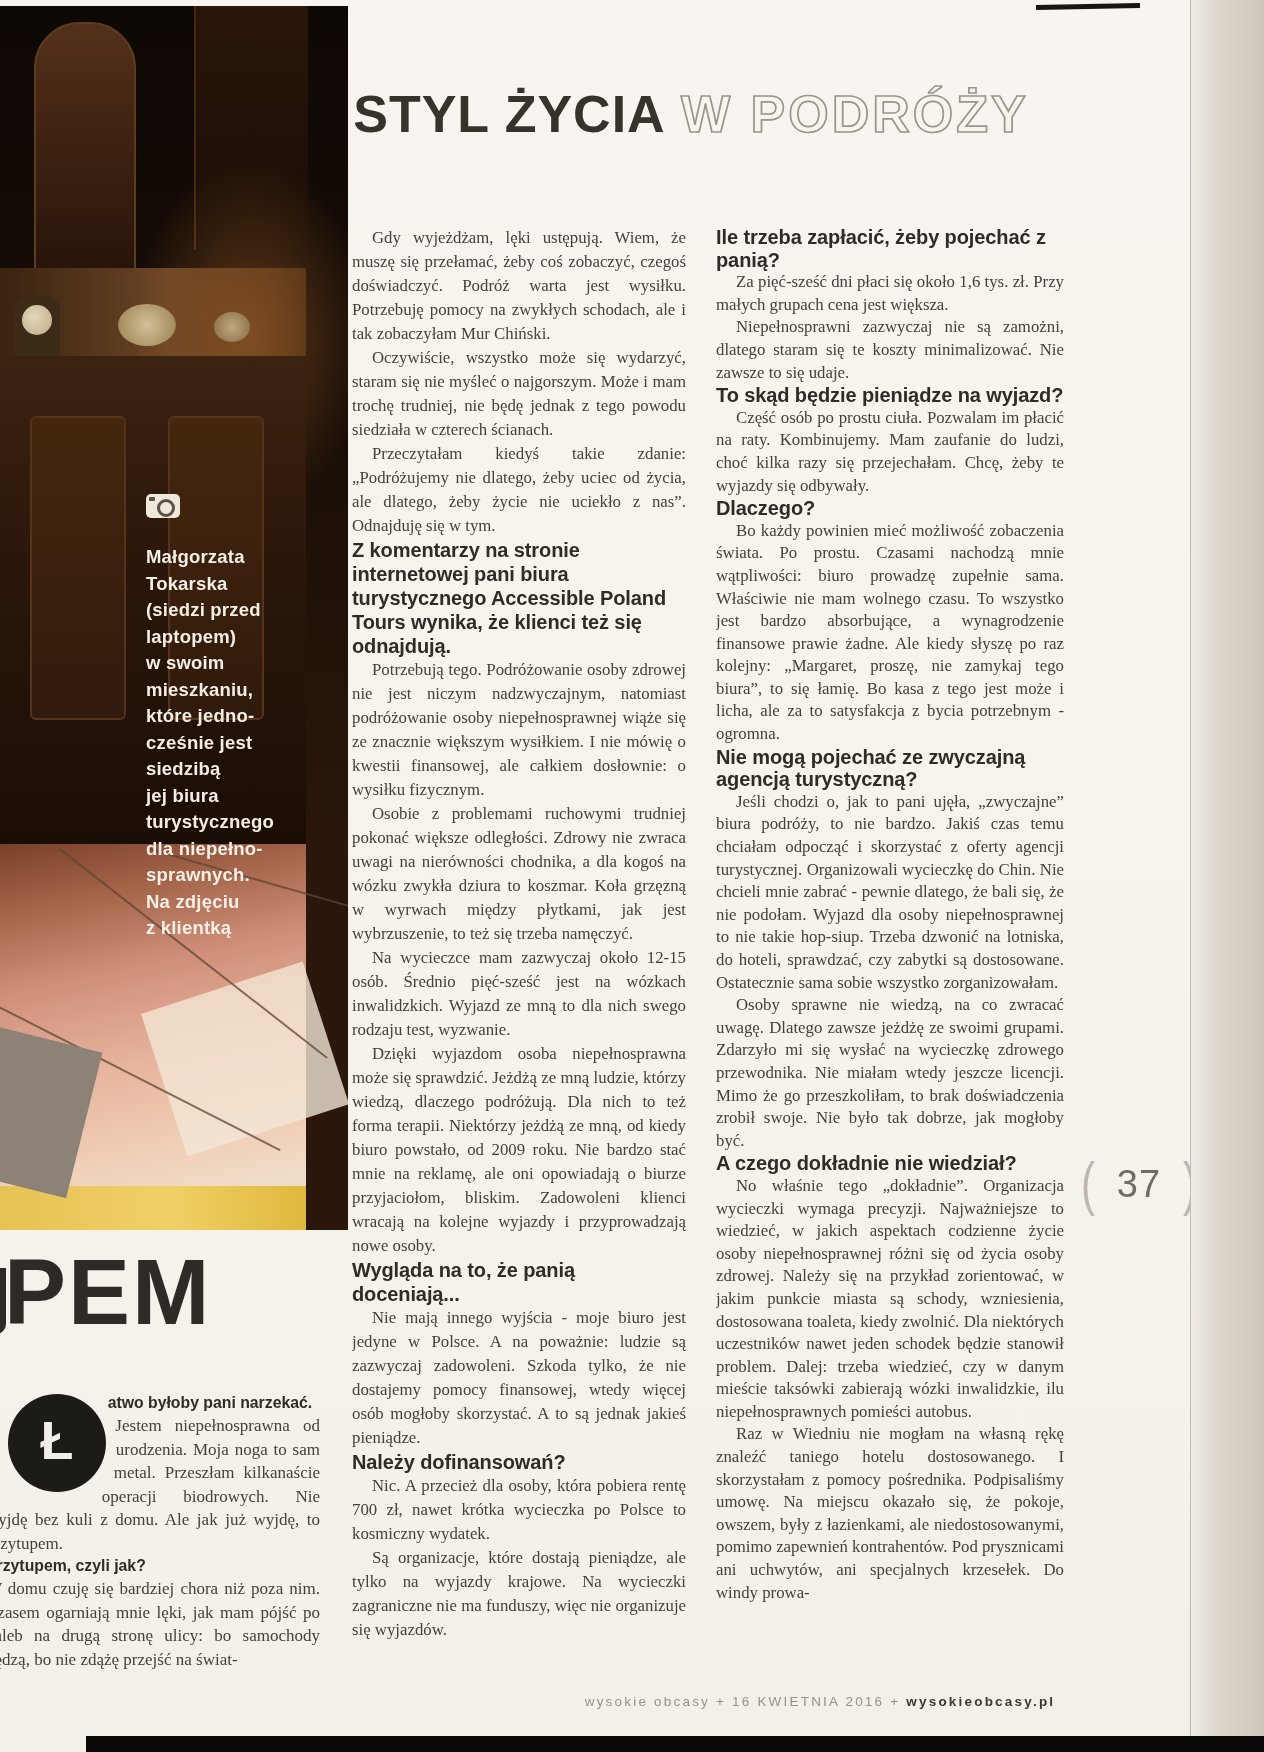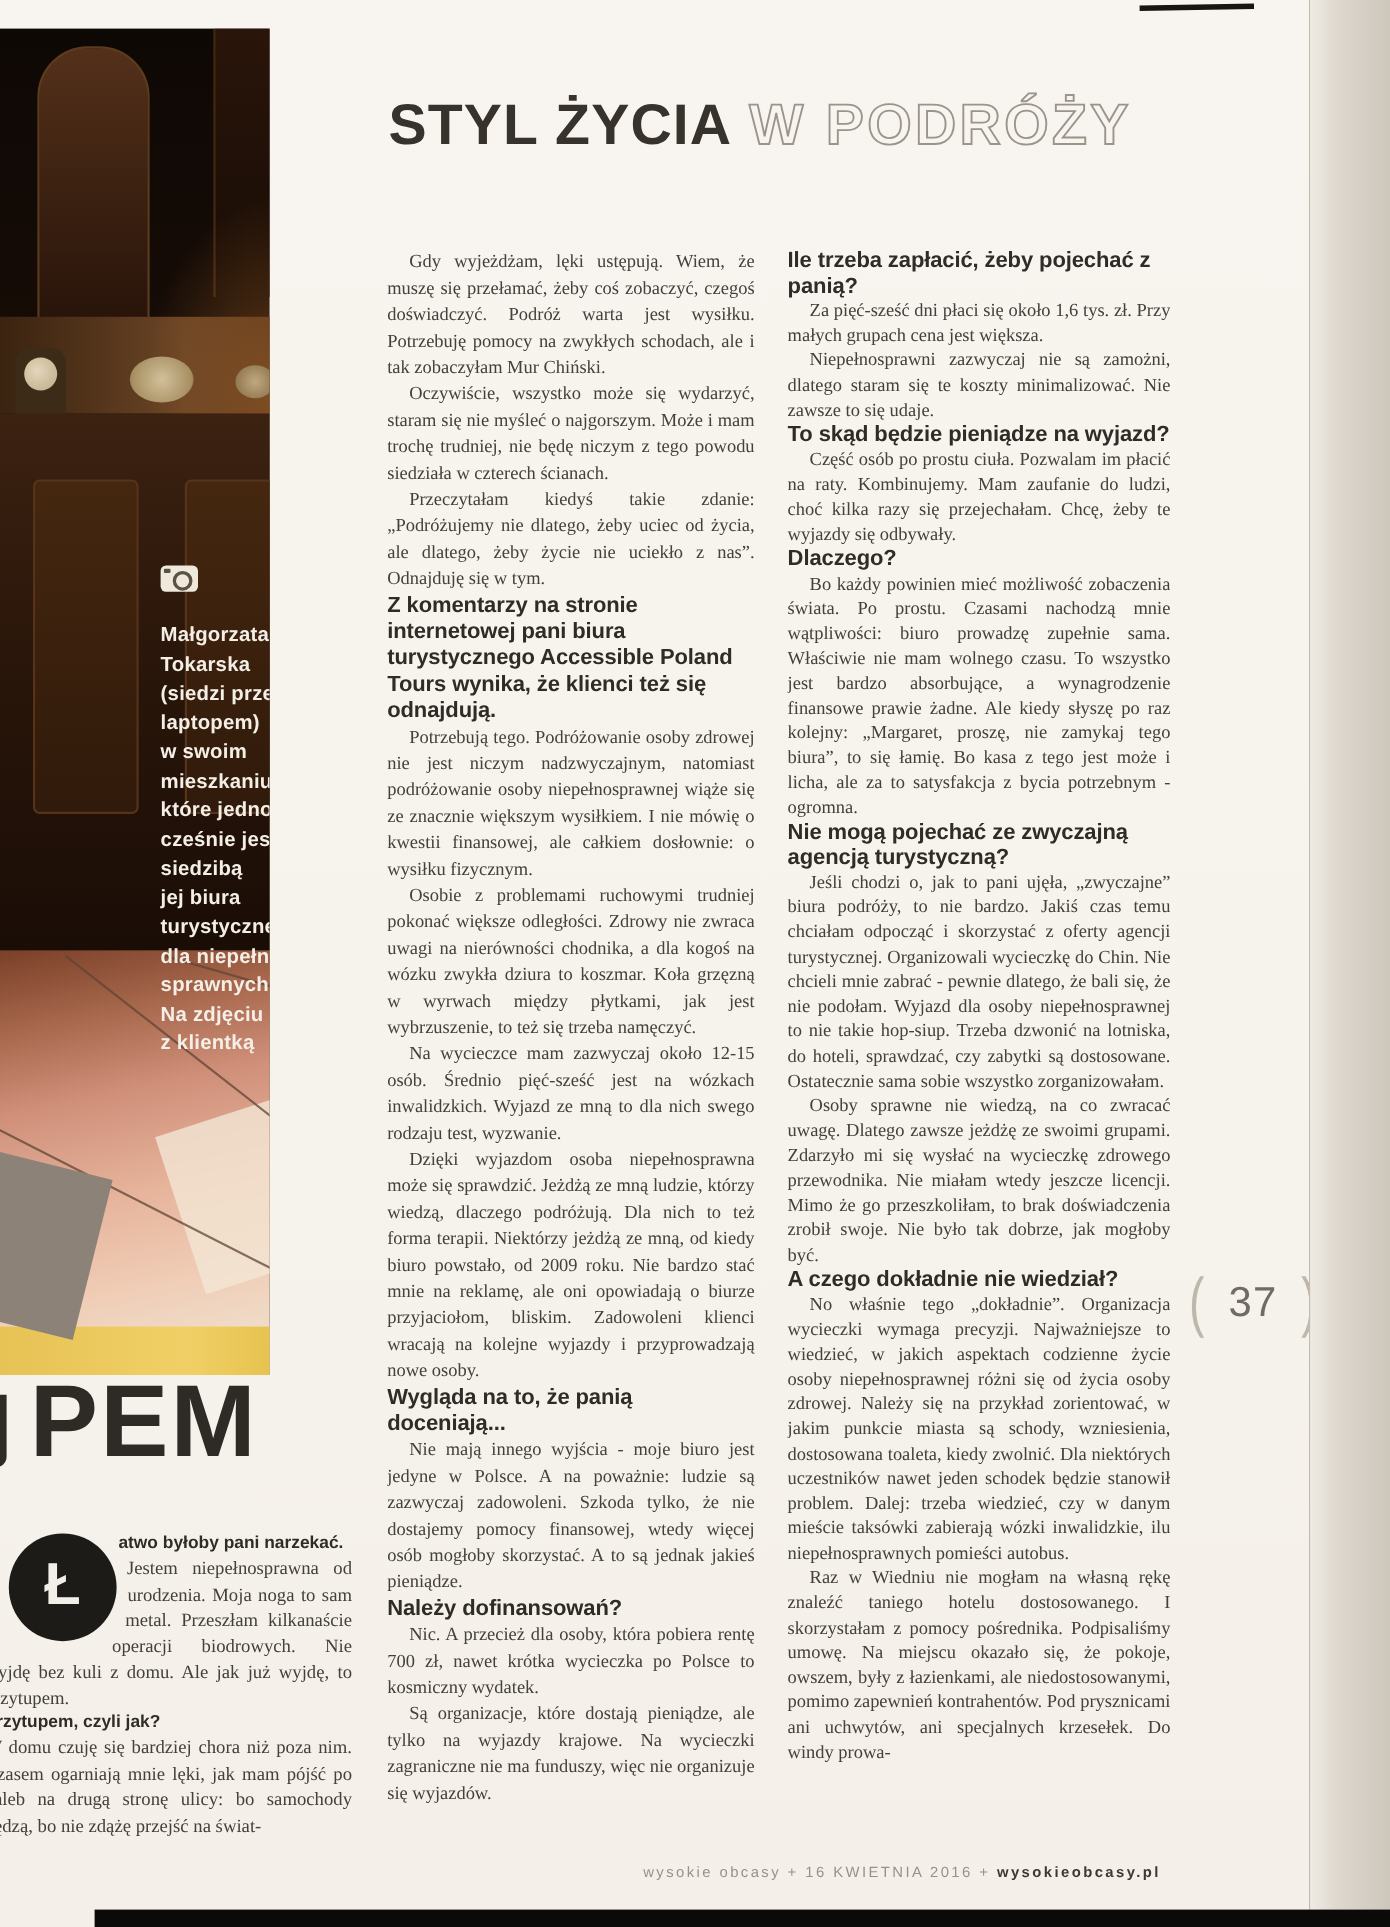--- a/index.html
+++ b/index.html
@@ -2,22 +2,22 @@
 <html lang="pl"><head>
 <meta charset="utf-8">
 <style>
   html,body{margin:0;padding:0;}
   body{width:1264px;height:1752px;overflow:hidden;background:#f7f4ee;
        font-family:"Liberation Serif", serif;}
   .page{position:absolute;inset:0;width:1264px;height:1752px;overflow:hidden;
         background:linear-gradient(180deg,#f8f5f0 0%,#f6f3ec 60%,#f4f0e9 100%);}
 
   
-  .photo{position:absolute;left:0;top:6px;width:245px;height:1224px;overflow:hidden;
-         background:linear-gradient(180deg,#0e0805 0%,#1c0f07 40%,#2a160a 68%);margin-top:20px;}
+  .photo{position:absolute;left:0;top:6px;width:348px;height:1224px;overflow:hidden;
+         background:linear-gradient(180deg,#0e0805 0%,#1c0f07 40%,#2a160a 68%);}
   .ph-door-left{position:absolute;left:34px;top:16px;width:98px;height:256px;
         background:linear-gradient(180deg,#54301a 0%,#3a2010 55%,#27130a 100%);
         border:2px solid #5d3b1e;border-radius:46px 46px 4px 4px;}
   .ph-door-right{position:absolute;left:194px;top:0;width:112px;height:244px;
         background:linear-gradient(180deg,#2a150a,#170c05);border-left:2px solid #44280f;}
   .ph-shelf{position:absolute;left:0;top:262px;width:306px;height:88px;
         background:linear-gradient(90deg,#3a2310 0%,#6b4526 55%,#4a2c14 100%);}
   .ph-clock{position:absolute;left:14px;top:290px;width:46px;height:66px;
         background:#3c2b16;border-radius:14px 14px 3px 3px;}
   .ph-clock-face{position:absolute;left:8px;top:9px;width:30px;height:30px;border-radius:50%;
@@ -68,21 +68,21 @@
   .col1{left:352px;width:334px;font-size:16.8px;line-height:24px;}
   .col2{left:716px;width:348px;font-size:16.8px;line-height:22.6px;}
   .col p{margin:0;}
   .col p.body{text-indent:20px;}
   .col p.flush{text-indent:0;}
   .col p.question{font-family:"Liberation Sans", sans-serif;font-weight:700;
        font-size:20px;color:#2f2b27;text-indent:0;text-align:left;letter-spacing:-.1px;}
 
   
   .pem{position:absolute;left:4px;top:1246px;font-family:"Liberation Sans", sans-serif;
-       font-weight:800;font-size:93px;line-height:1;color:#2e2a26;letter-spacing:2px;margin-left:23px;}
+       font-weight:800;font-size:93px;line-height:1;color:#2e2a26;letter-spacing:2px;}
   .pem-sliver{position:absolute;left:-8px;top:1268px;width:14px;height:66px;background:#2e2a26;
        border-radius:0 0 10px 0;}
 
   
   .lead{position:absolute;left:-14px;top:1392px;width:334px;color:#44403b;
         font-size:17px;line-height:23.5px;text-align:justify;}
   .dropcap-circle{float:left;width:98px;height:98px;border-radius:50%;background:#1d1b18;
         margin:2px 14px 6px 22px;shape-outside:circle(52%);display:flex;
         align-items:center;justify-content:center;}
   .dropcap-circle span{font-family:"Liberation Sans", sans-serif;font-weight:800;
@@ -158,21 +158,21 @@
           <div>Na zdjęciu</div>
           <div>z klientką</div>
         </div>
     </div>
   </div>
 
   <h1 class="headline"><span>STYL ŻYCIA</span>&nbsp;<span class="hollow">W PODRÓŻY</span></h1>
 
   <div class="col col1">
       <p class="body">Gdy wyjeżdżam, lęki ustępują. Wiem, że muszę się przełamać, żeby coś zobaczyć, czegoś doświadczyć. Podróż warta jest wysiłku. Potrzebuję pomocy na zwykłych schodach, ale i tak zobaczyłam Mur Chiński.</p>
-      <p class="body">Oczywiście, wszystko może się wydarzyć, staram się nie myśleć o najgorszym. Może i mam trochę trudniej, nie będę niczym z tego powodu siedziała w czterech ścianach.</p>
+      <p class="body">Oczywiście, wszystko może się wydarzyć, staram się nie myśleć o najgorszym. Może i mam trochę trudniej, nie będę jednak z tego powodu siedziała w czterech ścianach.</p>
       <p class="body">Przeczytałam kiedyś takie zdanie: „Podróżujemy nie dlatego, żeby uciec od życia, ale dlatego, żeby życie nie uciekło z nas”. Odnajduję się w tym.</p>
       <p class="question">Z komentarzy na stronie internetowej pani biura turystycznego Accessible Poland Tours wynika, że klienci też się odnajdują.</p>
       <p class="body">Potrzebują tego. Podróżowanie osoby zdrowej nie jest niczym nadzwyczajnym, natomiast podróżowanie osoby niepełnosprawnej wiąże się ze znacznie większym wysiłkiem. I nie mówię o kwestii finansowej, ale całkiem dosłownie: o wysiłku fizycznym.</p>
       <p class="body">Osobie z problemami ruchowymi trudniej pokonać większe odległości. Zdrowy nie zwraca uwagi na nierówności chodnika, a dla kogoś na wózku zwykła dziura to koszmar. Koła grzęzną w wyrwach między płytkami, jak jest wybrzuszenie, to też się trzeba namęczyć.</p>
       <p class="body">Na wycieczce mam zazwyczaj około 12-15 osób. Średnio pięć-sześć jest na wózkach inwalidzkich. Wyjazd ze mną to dla nich swego rodzaju test, wyzwanie.</p>
       <p class="body">Dzięki wyjazdom osoba niepełnosprawna może się sprawdzić. Jeżdżą ze mną ludzie, którzy wiedzą, dlaczego podróżują. Dla nich to też forma terapii. Niektórzy jeżdżą ze mną, od kiedy biuro powstało, od 2009 roku. Nie bardzo stać mnie na reklamę, ale oni opowiadają o biurze przyjaciołom, bliskim. Zadowoleni klienci wracają na kolejne wyjazdy i przyprowadzają nowe osoby.</p>
       <p class="question">Wygląda na to, że panią doceniają...</p>
       <p class="body">Nie mają innego wyjścia - moje biuro jest jedyne w Polsce. A na poważnie: ludzie są zazwyczaj zadowoleni. Szkoda tylko, że nie dostajemy pomocy finansowej, wtedy więcej osób mogłoby skorzystać. A to są jednak jakieś pieniądze.</p>
       <p class="question">Należy dofinansowań?</p>
       <p class="body">Nic. A przecież dla osoby, która pobiera rentę 700 zł, nawet krótka wycieczka po Polsce to kosmiczny wydatek.</p>

